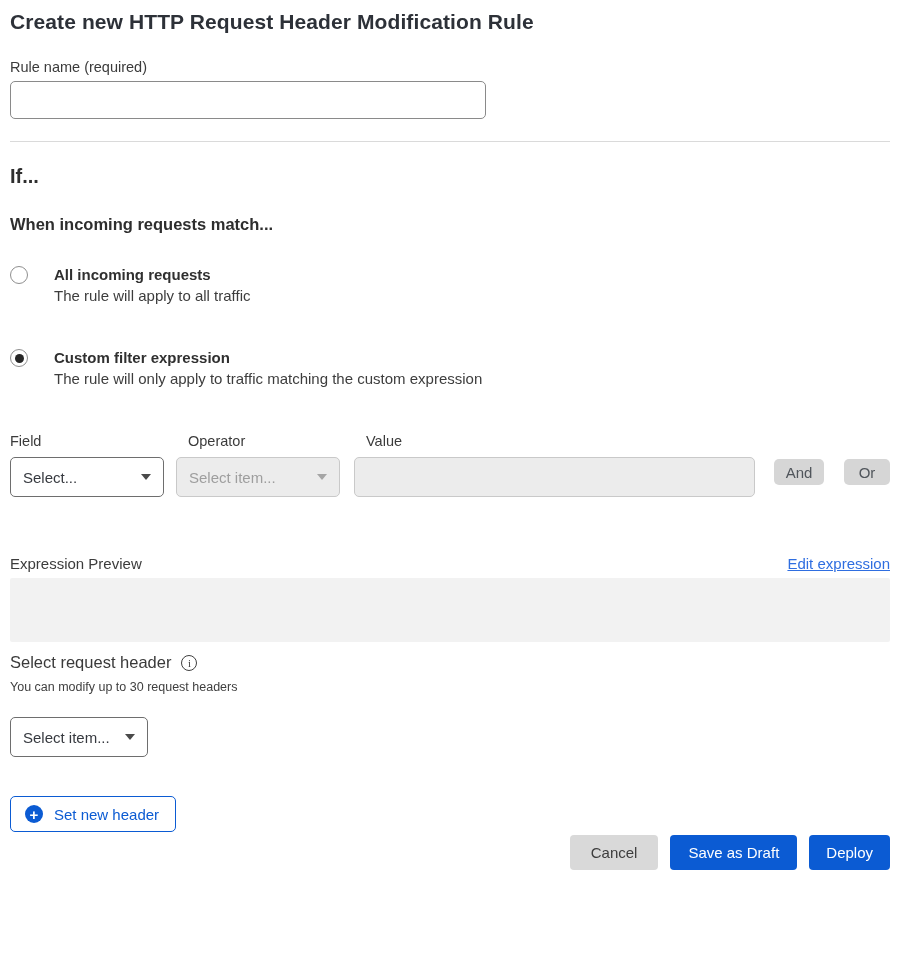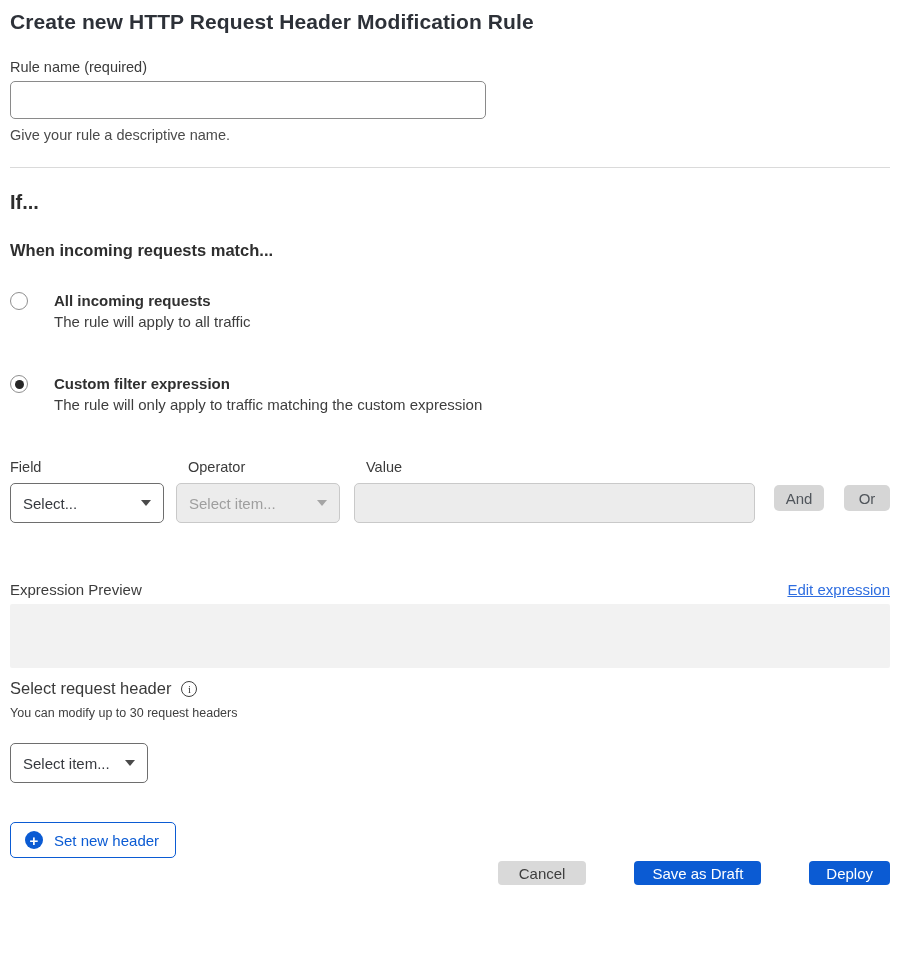--- a/index.html
+++ b/index.html
@@ -103,38 +103,37 @@
     font-family: "Liberation Sans", sans-serif; font-size: 15px; color: #0b5bd3;
   }
   .plus-icon {
     width: 18px; height: 18px; border-radius: 50%; background: #0b5bd3; color: #fff;
     display: inline-flex; align-items: center; justify-content: center;
     font-size: 15px; line-height: 1; margin-right: 11px; font-weight: 700;
   }
 
   .footer-row { margin-top: 3px; display: flex; justify-content: flex-end; align-items: center; }
   .footer-btn {
-    height: 24px; border: none; border-radius: 4px; font-family: "Liberation Sans", sans-serif;
-    font-size: 15px; cursor: pointer; margin-left: 36px;
+    height: 35px; border: none; border-radius: 4px; font-family: "Liberation Sans", sans-serif;
+    font-size: 15px; cursor: pointer;
   }
   .cancel-btn { background: #d9d9d9; color: #3d3d3d; padding: 0 21px; margin-right: 12px; }
   .primary-btn { background: #0b5bd3; color: #ffffff; }
   .save-draft-btn { padding: 0 18px; margin-right: 12px; }
   .deploy-btn { padding: 4px 17px; }
 </style>
 </head>
 <body>
 
 <div class="page">
 
   <h1 class="page-title">Create new HTTP Request Header Modification Rule</h1>
 
   <div class="field-label">Rule name (required)</div>
   <input class="rule-name-input" type="text" value="" style="">
-  <div class="helper-text">Give your rule a descriptive name.</div>
 
   <hr class="divider">
 
   <h2 class="section-heading if-heading">If...</h2>
   <div class="match-subheading">When incoming requests match...</div>
 
   <div class="radio-option">
     <span class="radio-circle">
         <span class="dot"></span>
       </span>

